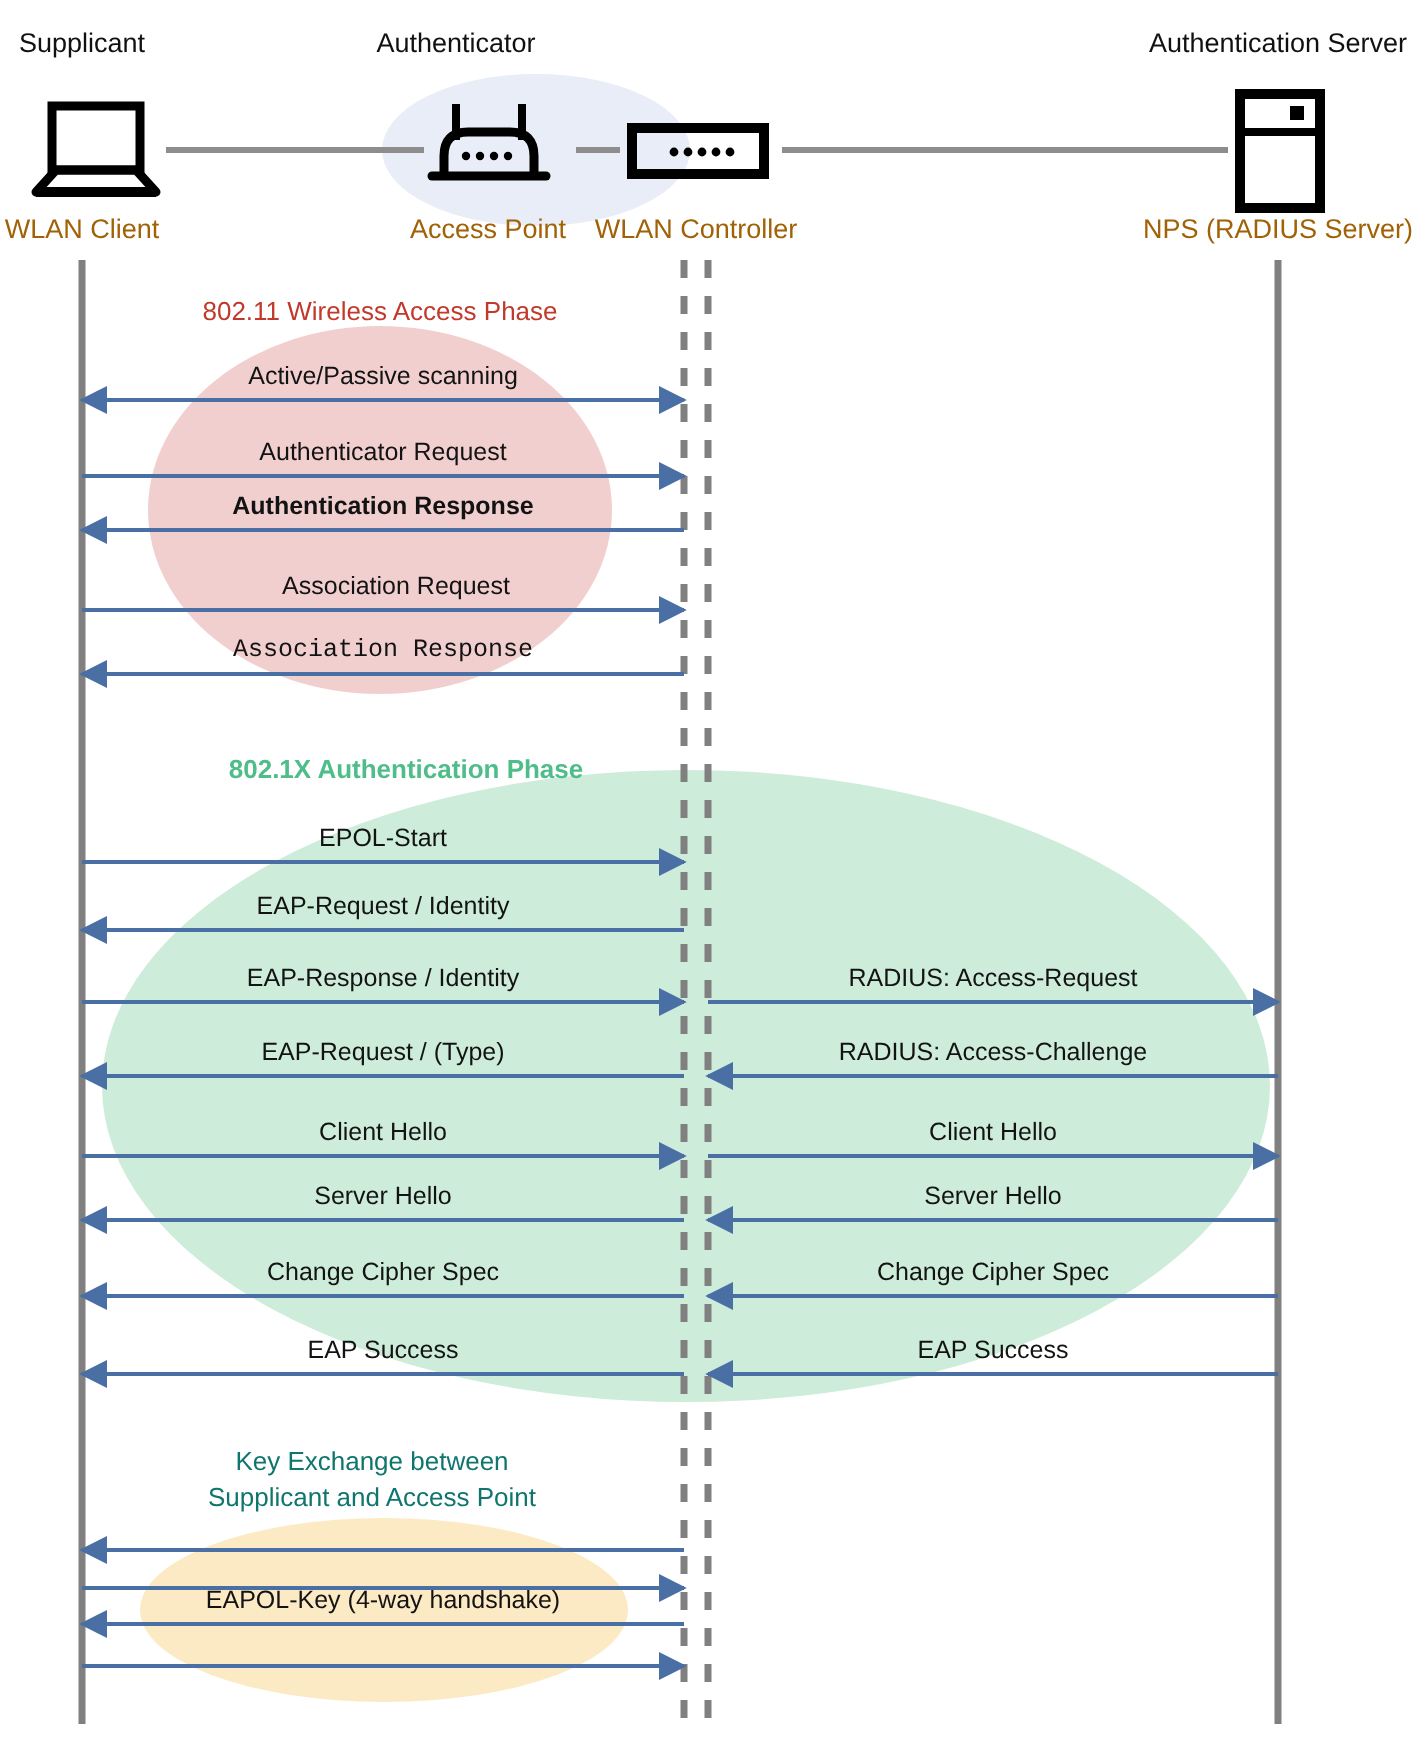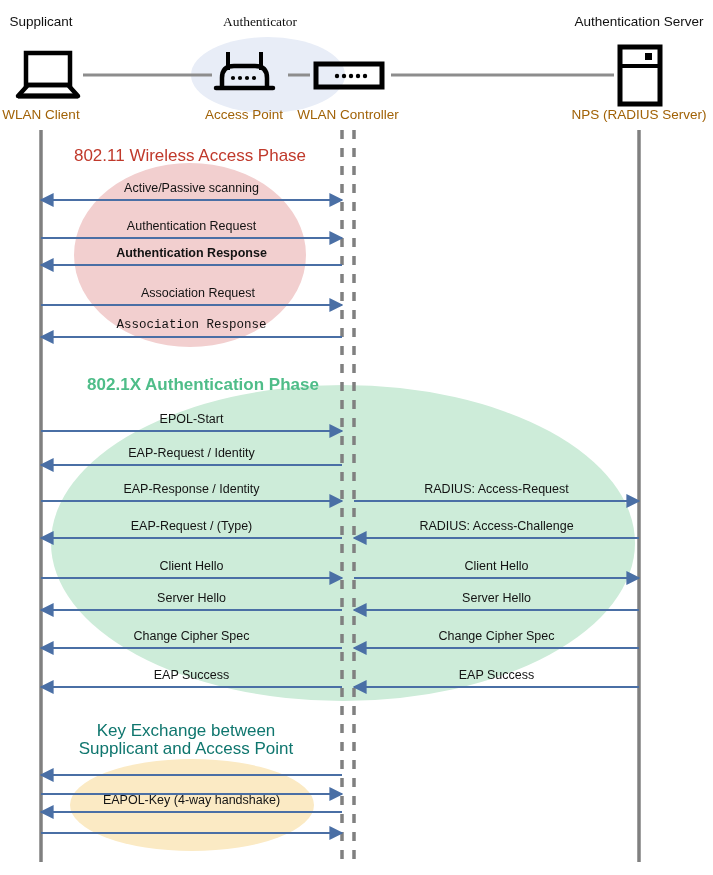--- a/index.html
+++ b/index.html
@@ -41,21 +41,21 @@
   .msg-label {
     position: absolute;
     font-size: 12.5px;
     color: #131313;
     white-space: nowrap;
     text-align: center;
     transform: translateX(-50%);
   }
   .phase-label {
     position: absolute;
-    font-size: 17px;
+    font-size: 13px;
     white-space: nowrap;
     text-align: center;
     transform: translateX(-50%);
     line-height: 18px;
   }
 </style>
 </head>
 <body>
 
 <div id="diagram">
@@ -150,31 +150,31 @@
         <line y1="687" y2="687" stroke="#4a6fa5" stroke-width="2" x1="639" x2="354" marker-end="url(#arrL)"></line>
         <line y1="775" y2="775" stroke="#4a6fa5" stroke-width="2" x1="342" x2="41" marker-end="url(#arrL)"></line>
         <line y1="794" y2="794" stroke="#4a6fa5" stroke-width="2" x1="41" x2="342" marker-end="url(#arrR)"></line>
         <line y1="812" y2="812" stroke="#4a6fa5" stroke-width="2" x1="342" x2="41" marker-end="url(#arrL)"></line>
         <line y1="833" y2="833" stroke="#4a6fa5" stroke-width="2" x1="41" x2="342" marker-end="url(#arrR)"></line>
       </g>
   </svg>
 
   <div id="text-layer">
       <div class="actor-title" style="left: 41px; top: 14px; transform: translateX(-50%);">Supplicant</div>
-      <div class="actor-title" style="left: 260px; top: 14px; transform: translateX(-50%); font-family: Liberation Serif, serif;">Authenticator</div>
+      <div class="actor-title" style="left: 228px; top: 14px; transform: translateX(-50%);">Authenticator</div>
       <div class="actor-title" style="left: 639px; top: 14px; transform: translateX(-50%);">Authentication Server</div>
       <div class="actor-sublabel" style="left: 41px; top: 107px; transform: translateX(-50%);">WLAN Client</div>
       <div class="actor-sublabel" style="left: 244px; top: 107px; transform: translateX(-50%);">Access Point</div>
       <div class="actor-sublabel" style="left: 348px; top: 107px; transform: translateX(-50%);">WLAN Controller</div>
       <div class="actor-sublabel" style="left: 639px; top: 107px; transform: translateX(-50%);">NPS (RADIUS Server)</div>
       <div class="phase-label" style="left: 190px; top: 147px; color: rgb(192, 57, 43);">802.11 Wireless Access Phase</div>
       <div class="phase-label" style="left: 203px; top: 376px; color: rgb(79, 189, 137); font-weight: bold;">802.1X Authentication Phase</div>
       <div class="phase-label" style="left: 186px; top: 722px; color: #0f766e;">Key Exchange between<br>Supplicant and Access Point</div>
       <div class="msg-label" style="left: 191.5px; top: 181px;">Active/Passive scanning</div>
-      <div class="msg-label" style="left: 191.5px; top: 219px;">Authentication Request</div>
+      <div class="msg-label" style="left: 191.5px; top: 219px;">Authenticator Request</div>
       <div class="msg-label" style="left: 191.5px; top: 246px; font-weight: bold;">Authentication Response</div>
       <div class="msg-label" style="left: 198px; top: 286px;">Association Request</div>
       <div class="msg-label" style="left: 191.5px; top: 318px; font-family: Liberation Mono, monospace;">Association Response</div>
       <div class="msg-label" style="left: 191.5px; top: 412px;">EPOL-Start</div>
       <div class="msg-label" style="left: 191.5px; top: 446px;">EAP-Request / Identity</div>
       <div class="msg-label" style="left: 191.5px; top: 482px;">EAP-Response / Identity</div>
       <div class="msg-label" style="left: 496.5px; top: 482px;">RADIUS: Access-Request</div>
       <div class="msg-label" style="left: 191.5px; top: 519px;">EAP-Request / (Type)</div>
       <div class="msg-label" style="left: 496.5px; top: 519px;">RADIUS: Access-Challenge</div>
       <div class="msg-label" style="left: 191.5px; top: 559px;">Client Hello</div>

